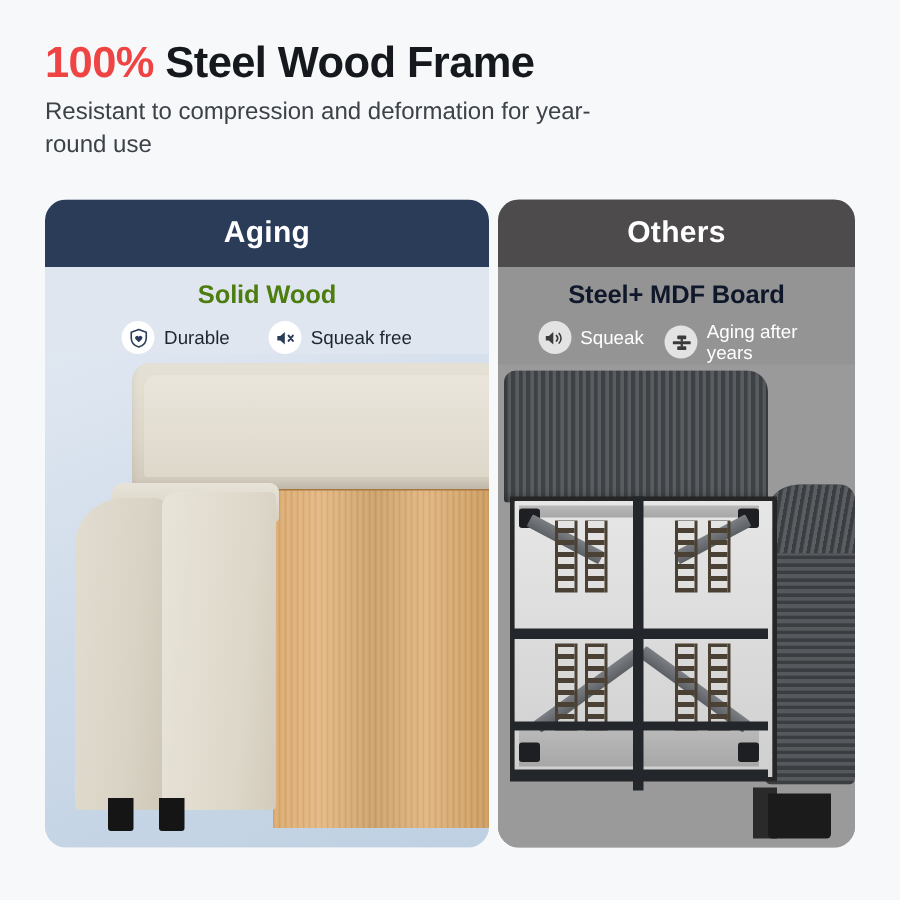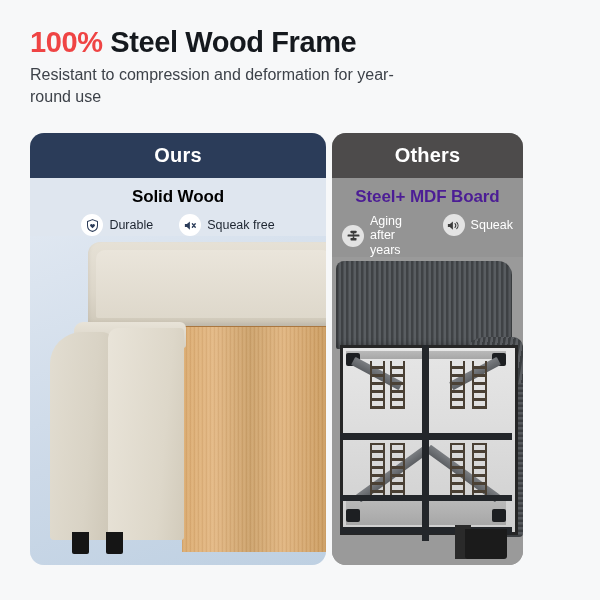--- a/index.html
+++ b/index.html
@@ -54,21 +54,21 @@
     gap: 6px;
   }
   .panel {
     position: relative;
     border-radius: 14px;
     overflow: hidden;
     display: flex;
     flex-direction: column;
   }
   .panel-ours  { width: 296px; background: #dfe6ef; }
-  .panel-other { width: 191px; background: #949494; }
+  .panel-other { width: 238px; background: #949494; }
 
   .panel-header {
     height: 45px;
     display: flex;
     align-items: center;
     justify-content: center;
     color: #ffffff;
     font-size: 20px;
     font-weight: bold;
     letter-spacing: 0.2px;
@@ -81,22 +81,22 @@
     flex: 0 0 auto;
     padding-top: 9px;
     text-align: center;
   }
   .sub-head {
     font-size: 17px;
     font-weight: bold;
     margin: 0 0 7px 0;
     letter-spacing: -0.1px;
   }
-  .sub-head-ours  { color: #000000; }
-  .sub-head-other { color: #4c1d95; font-weight: bold; }
+  .sub-head-ours  { color: #4d7c0f; }
+  .sub-head-other { color: #0f172a; font-weight: bold; }
 
   .badge-row {
     display: flex;
     justify-content: center;
     align-items: flex-start;
     gap: 26px;
     padding: 0 10px 0 10px;
   }
   .badge-row-other { gap: 14px; }
   .badge {
@@ -324,21 +324,21 @@
 <body>
 
 <div class="heading-block">
   <h1 class="main-title"><span class="pct">100%</span><span> Steel Wood Frame</span></h1>
   <p class="sub-title">Resistant to compression and deformation for year-round use</p>
 </div>
 
 <div class="compare-wrap">
 
   <div class="panel panel-ours">
-    <div class="panel-header hdr-ours">Ours</div>
+    <div class="panel-header hdr-ours">Aging</div>
 
     <div class="panel-sub">
       <div class="sub-head sub-head-ours">Solid Wood</div>
       <div class="badge-row">
 
         <div class="badge">
           <span class="badge-circle circ-light">
             <svg width="15" height="15" viewBox="0 0 24 24" aria-hidden="true">
               <path d="M12 2.6l8 3v6.2c0 4.6-3.3 8.3-8 9.6-4.7-1.3-8-5-8-9.6V5.6z" fill="none" stroke="#2b3c59" stroke-width="1.7" stroke-linejoin="round"></path>
               <path d="M12 16.2l-3.3-3.1a2.05 2.05 0 1 1 3.3-2.35A2.05 2.05 0 1 1 15.3 13.1z" fill="#2b3c59"></path>
@@ -376,41 +376,41 @@
   <div class="panel panel-other">
     <div class="panel-header hdr-other">Others</div>
 
     <div class="panel-sub">
       <div class="sub-head sub-head-other">Steel+ MDF Board</div>
       <div class="badge-row badge-row-other">
 
         <div class="badge">
           <span class="badge-circle circ-gray">
             <svg width="15" height="15" viewBox="0 0 24 24" aria-hidden="true">
+              <path d="M3 9.5h3.2L11 5.4v13.2L6.2 14.5H3z" fill="#3b3b3b"></path>
+              <path d="M14.4 9.1a4 4 0 0 1 0 5.8" stroke="#3b3b3b" stroke-width="1.9" fill="none" stroke-linecap="round"></path>
+              <path d="M17.2 6.9a7.4 7.4 0 0 1 0 10.2" stroke="#3b3b3b" stroke-width="1.7" fill="none" stroke-linecap="round"></path>
+            </svg>
+          </span>
+          <span class="badge-label lbl-white">Squeak</span>
+        </div>
+
+        <div class="badge">
+          <span class="badge-circle circ-gray">
+            <svg width="15" height="15" viewBox="0 0 24 24" aria-hidden="true">
               <rect x="2.5" y="10.3" width="19" height="3.4" rx="0.7" fill="#3b3b3b"></rect>
               <rect x="7.2" y="4.2" width="9.6" height="4" rx="1" fill="#3b3b3b"></rect>
               <rect x="7.2" y="15.8" width="9.6" height="4" rx="1" fill="#3b3b3b"></rect>
               <rect x="10.8" y="7.6" width="2.4" height="3.2" fill="#3b3b3b"></rect>
               <rect x="10.8" y="13.2" width="2.4" height="3.2" fill="#3b3b3b"></rect>
             </svg>
           </span>
           <span class="badge-label lbl-white lbl-wrap">Aging after years</span>
         </div>
 
-        <div class="badge">
-          <span class="badge-circle circ-gray">
-            <svg width="15" height="15" viewBox="0 0 24 24" aria-hidden="true">
-              <path d="M3 9.5h3.2L11 5.4v13.2L6.2 14.5H3z" fill="#3b3b3b"></path>
-              <path d="M14.4 9.1a4 4 0 0 1 0 5.8" stroke="#3b3b3b" stroke-width="1.9" fill="none" stroke-linecap="round"></path>
-              <path d="M17.2 6.9a7.4 7.4 0 0 1 0 10.2" stroke="#3b3b3b" stroke-width="1.7" fill="none" stroke-linecap="round"></path>
-            </svg>
-          </span>
-          <span class="badge-label lbl-white">Squeak</span>
-        </div>
-
       </div>
     </div>
 
     <div class="photo photo-other">
       <div class="cord-back"></div>
       <div class="cord-arm"></div>
       <div class="cord-arm-top"></div>
 
       <div class="frame-box"></div>
 

